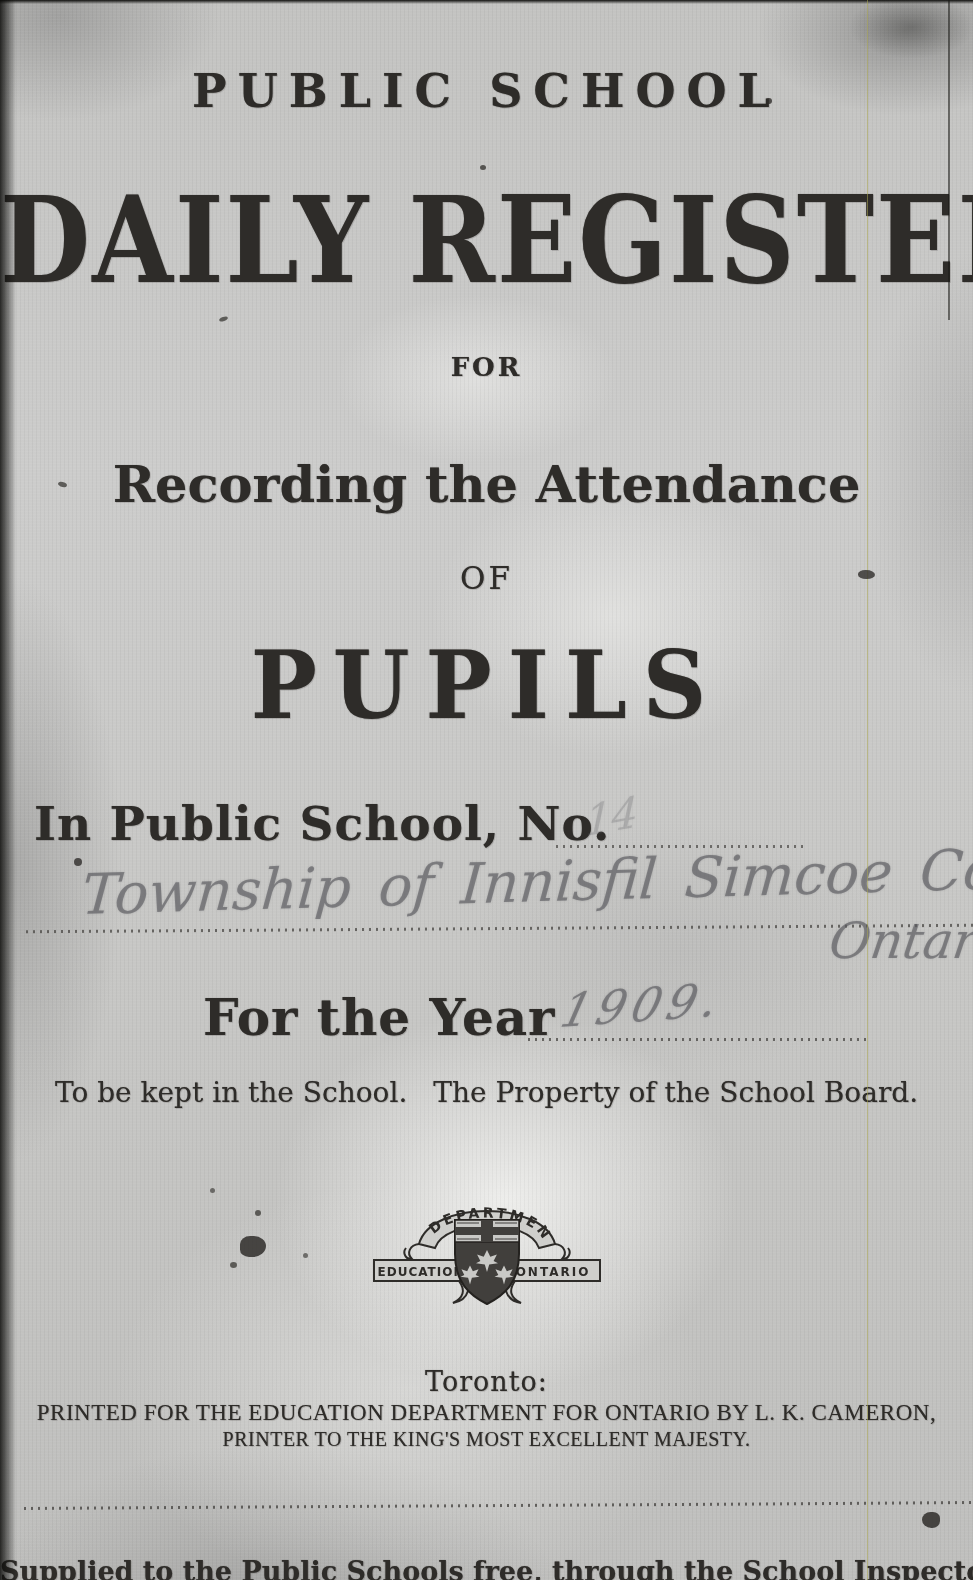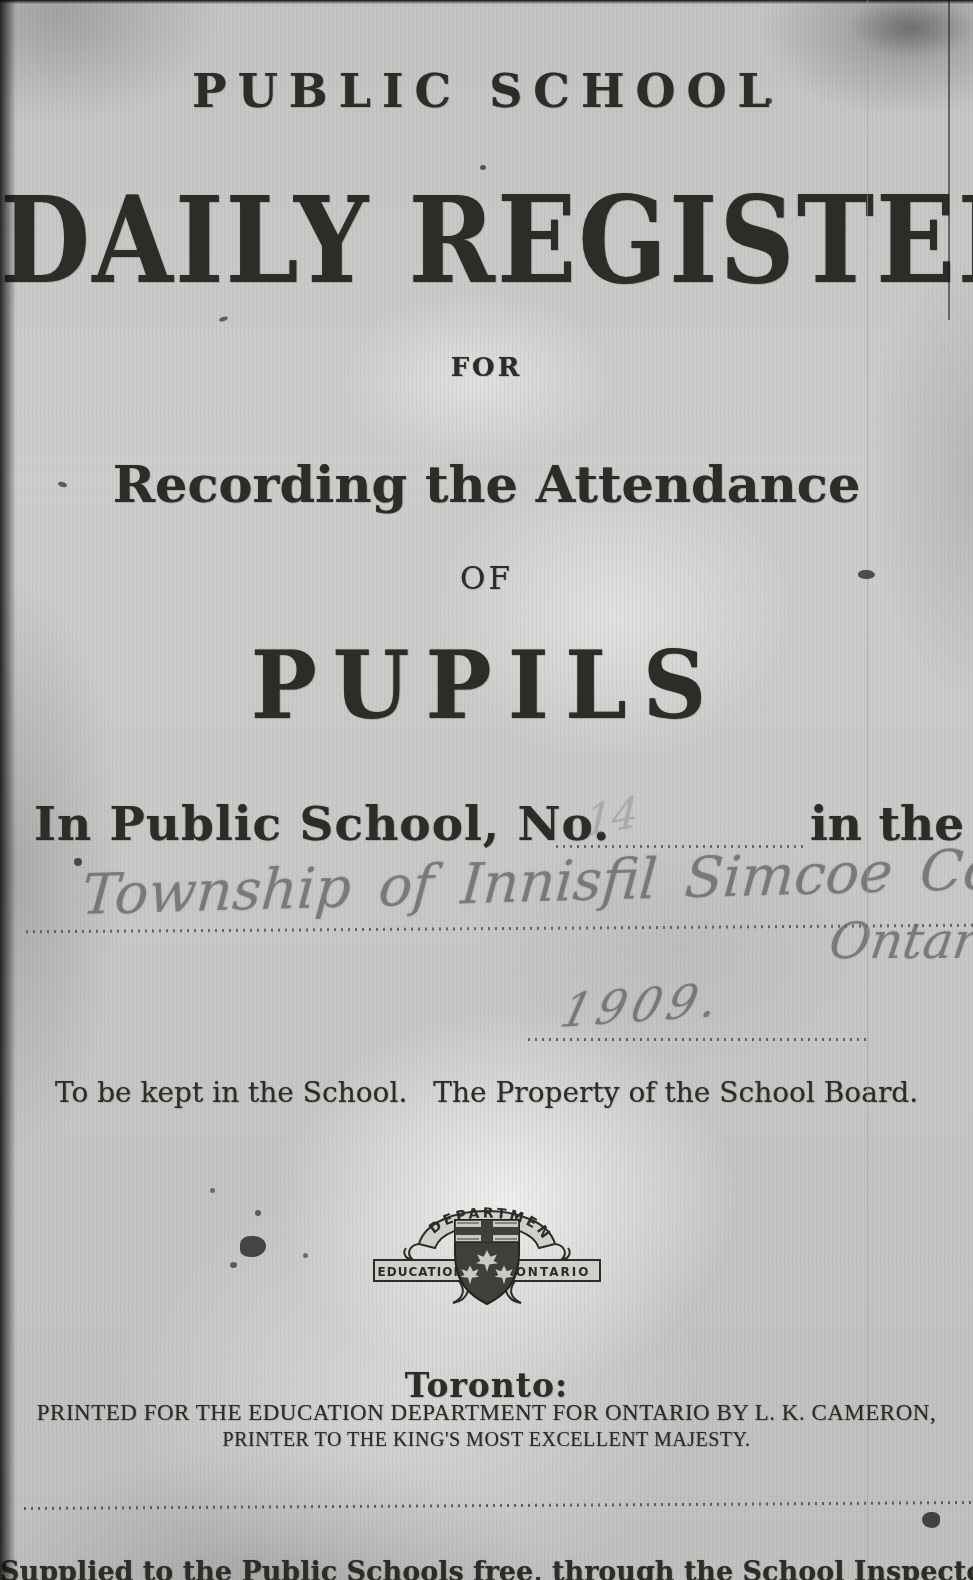--- a/index.html
+++ b/index.html
@@ -45,21 +45,21 @@
   .handwriting{font-style:italic;color:rgba(90,90,96,0.62);white-space:nowrap;
     text-shadow:0 0 2px rgba(90,90,96,0.25);}
   .hw-no{left:585px;top:792px;font-size:42px;opacity:0.38;transform:rotate(-10deg) skewX(-12deg);}
   .hw-township{left:82px;top:862px;font-size:56px;word-spacing:10px;transform:rotate(-1.6deg) skewX(-6deg);transform-origin:0 50%;}
   .hw-province{left:830px;top:912px;font-size:50px;transform:skewX(-8deg);}
   .hw-year{left:562px;top:978px;font-size:46px;letter-spacing:6px;transform:rotate(-4deg) skewX(-18deg);}
   .year-label{left:203px;top:988px;font-size:50px;font-weight:bold;letter-spacing:1px;}
   .kept-line{top:1076px;font-size:28px;font-weight:normal;}
   .kept-line .gap{display:inline-block;width:26px;}
   .crest-wrap{left:50%;top:1182px;transform:translateX(-50%);}
-  .toronto{top:1366px;font-size:33px;font-weight:bold;letter-spacing:1px;}
+  .toronto{top:1366px;font-size:27px;font-weight:normal;letter-spacing:1px;}
   .printed1{top:1400px;font-size:23px;letter-spacing:0.5px;font-family:"Liberation Serif","DejaVu Serif",serif;}
   .printed2{top:1428px;font-size:20px;letter-spacing:0.5px;font-family:"Liberation Serif","DejaVu Serif",serif;}
   .footer-partial{top:1556px;font-size:27px;font-weight:bold;white-space:nowrap;}
   
   .edge-top{position:absolute;left:0;top:0;width:100%;height:4px;background:linear-gradient(180deg,#121210,rgba(18,18,16,0));}
   .edge-left{position:absolute;left:0;top:0;width:16px;height:100%;
     background:linear-gradient(90deg,rgba(12,12,10,0.85),rgba(12,12,10,0));}
   .edge-right-line{position:absolute;left:948px;top:0;width:2px;height:320px;background:rgba(25,25,22,0.55);}
   .fold-line{position:absolute;left:867px;top:0;width:1px;height:100%;background:rgba(170,165,80,0.55);}
   .smudge-tr{position:absolute;left:820px;top:0;width:153px;height:90px;
@@ -81,26 +81,26 @@
 
   <div class="abs ctr subtitle ink">Recording the Attendance</div>
 
   <div class="abs ctr of-label ink">OF</div>
 
   <div class="abs ctr pupils ink">PUPILS</div>
 
   <div class="abs school-prefix ink">In Public School, No.</div>
   <div class="abs dotline dot-no"></div>
   <div class="abs handwriting hw-no">14</div>
-  <div class="abs school-suffix ink">in the</div>
 
   <div class="abs handwriting hw-township">Township of Innisfil Simcoe Co</div>
   <div class="abs dotline dot-township"></div>
   <div class="abs handwriting hw-province">Ontario</div>
 
+  <div class="abs year-label ink">For the Year</div>
   <div class="abs dotline dot-year"></div>
   <div class="abs handwriting hw-year">1909.</div>
 
   <div class="abs ctr kept-line ink"><span>To be kept in the School.</span><span class="gap"></span><span>The Property of the School Board.</span></div>
 
   <div class="abs crest-wrap">
     <svg width="232" height="132" viewBox="0 0 232 132">
 
       <path d="M48,62 C60,18 172,18 184,62 L168,66 C158,36 74,36 64,66 Z" fill="#cfcfcc" stroke="#2e2c29" stroke-width="2"></path>
       <path d="M48,62 c-9,1 -13,9 -7,15 c-6,1 -10,-6 -6,-11" fill="none" stroke="#2e2c29" stroke-width="2"></path>

